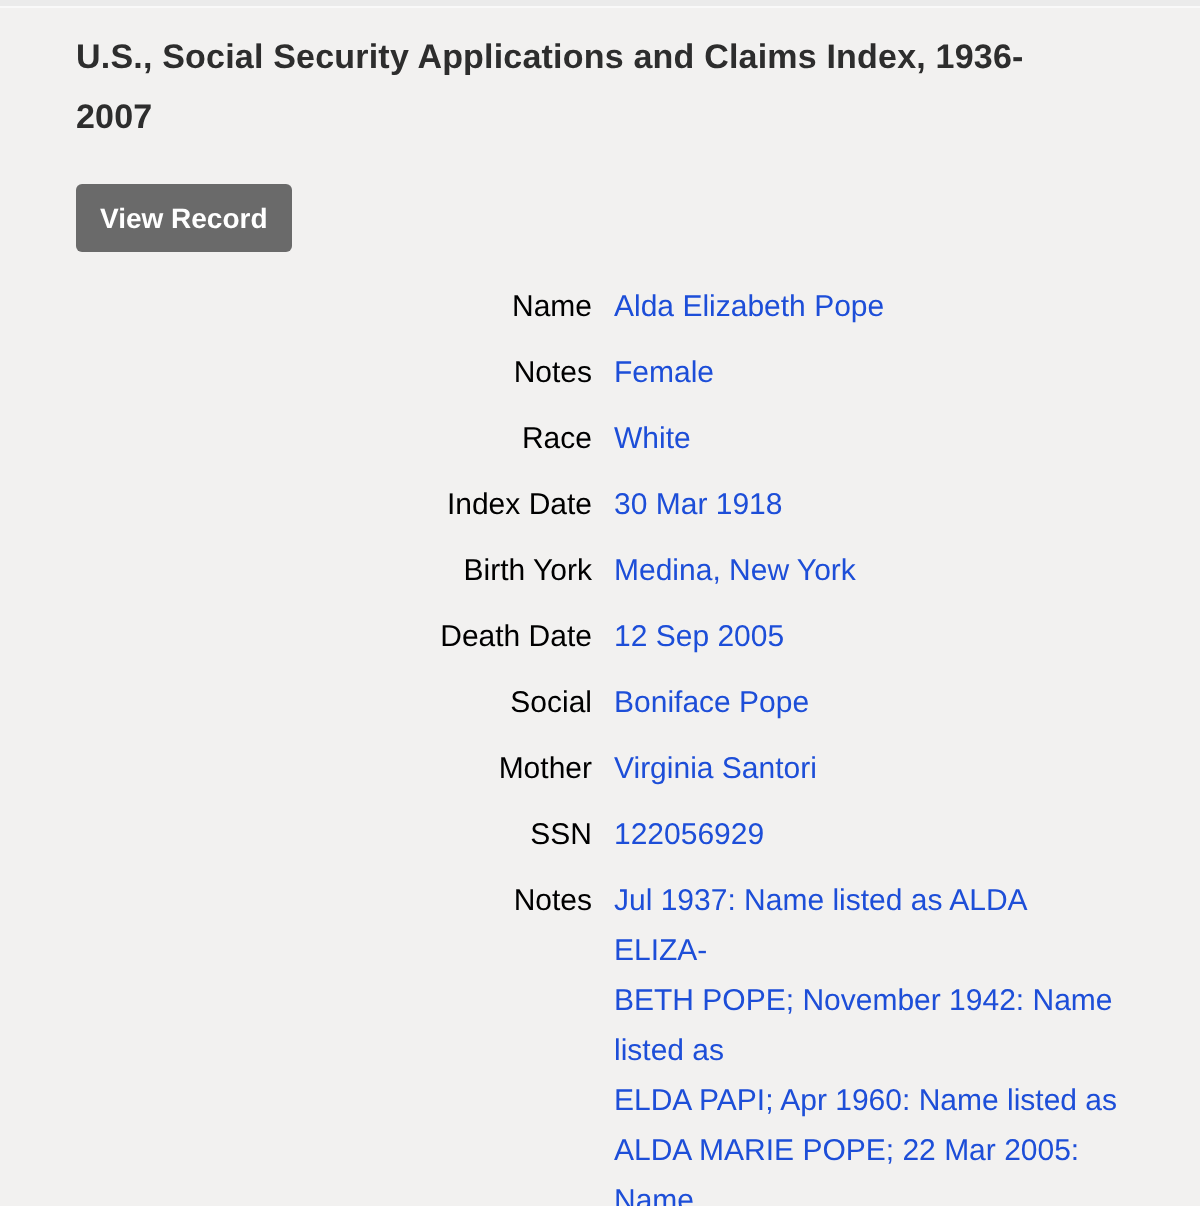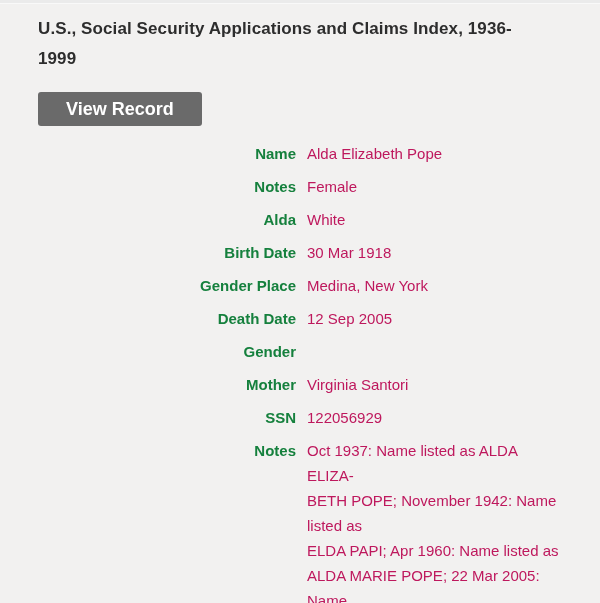--- a/index.html
+++ b/index.html
@@ -22,114 +22,115 @@
     line-height: 30px;
     letter-spacing: 0.1px;
   }
   .title span { display: block; }
   .view-record-btn {
     margin-top: 18px;
     display: inline-block;
     background: #6a6a6a;
     color: #ffffff;
     font-family: "Liberation Sans", "DejaVu Sans", sans-serif;
-    font-size: 18px;
+    font-size: 14px;
     font-weight: 700;
     border: none;
     border-radius: 3px;
-    padding: 8px 28px;
+    padding: 8px 12px;
     line-height: 18px;
     cursor: pointer;
   }
   .record-table { margin-top: 15px; }
   .row {
     display: flex;
     margin-bottom: 8px;
     line-height: 25px;
     font-size: 15px;
   }
   .row .label {
     width: 258px;
     min-width: 258px;
     text-align: right;
-    font-weight: 700;
-    color: #15803d;
+    font-weight: 400;
+    color: #000000;
   }
   .row .value {
     margin-left: 11px;
-    color: #be185d;
+    color: #1d4ed8;
     max-width: 260px;
   }
   .row .value div { display: block; }
   .row.notes-row { margin-bottom: 1px; }
 </style>
 </head>
 <body>
 
 <div class="top-strip"></div>
 
 <div class="panel">
 
   <h1 class="title">
     <span>U.S., Social Security Applications and Claims Index, 1936-</span>
-    <span>1999</span>
+    <span>2007</span>
   </h1>
 
   <button class="view-record-btn">View Record</button>
 
   <div class="record-table">
 
     <div class="row">
       <div class="label">Name</div>
       <div class="value">Alda Elizabeth Pope</div>
     </div>
 
     <div class="row">
       <div class="label">Notes</div>
       <div class="value">Female</div>
     </div>
 
     <div class="row">
-      <div class="label">Alda</div>
+      <div class="label">Race</div>
       <div class="value">White</div>
     </div>
 
     <div class="row">
-      <div class="label">Birth Date</div>
+      <div class="label">Index Date</div>
       <div class="value">30 Mar 1918</div>
     </div>
 
     <div class="row">
-      <div class="label">Gender Place</div>
+      <div class="label">Birth York</div>
       <div class="value">Medina, New York</div>
     </div>
 
     <div class="row">
       <div class="label">Death Date</div>
       <div class="value">12 Sep 2005</div>
     </div>
 
     <div class="row">
-      <div class="label">Gender</div>
+      <div class="label">Social</div>
+      <div class="value">Boniface Pope</div>
     </div>
 
     <div class="row">
       <div class="label">Mother</div>
       <div class="value">Virginia Santori</div>
     </div>
 
     <div class="row">
       <div class="label">SSN</div>
       <div class="value">122056929</div>
     </div>
 
     <div class="row notes-row">
       <div class="label">Notes</div>
       <div class="value">
-        <div>Oct 1937: Name listed as ALDA ELIZA-</div>
+        <div>Jul 1937: Name listed as ALDA ELIZA-</div>
         <div>BETH POPE; November 1942: Name listed as</div>
         <div>ELDA PAPI; Apr 1960: Name listed as</div>
         <div>ALDA MARIE POPE; 22 Mar 2005: Name</div>
 
       </div>
     </div>
 
   </div>
 </div>
 

